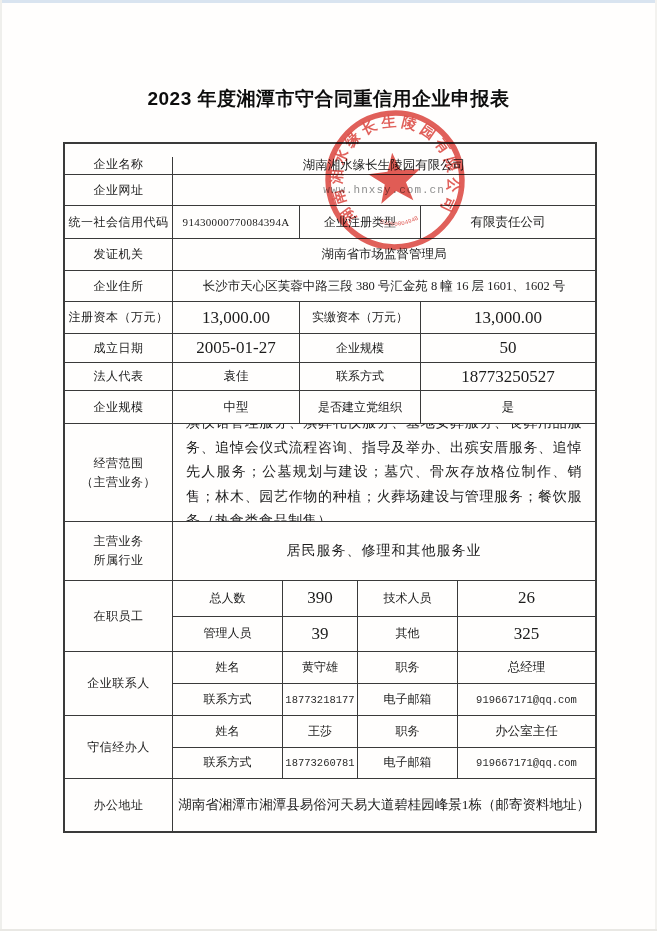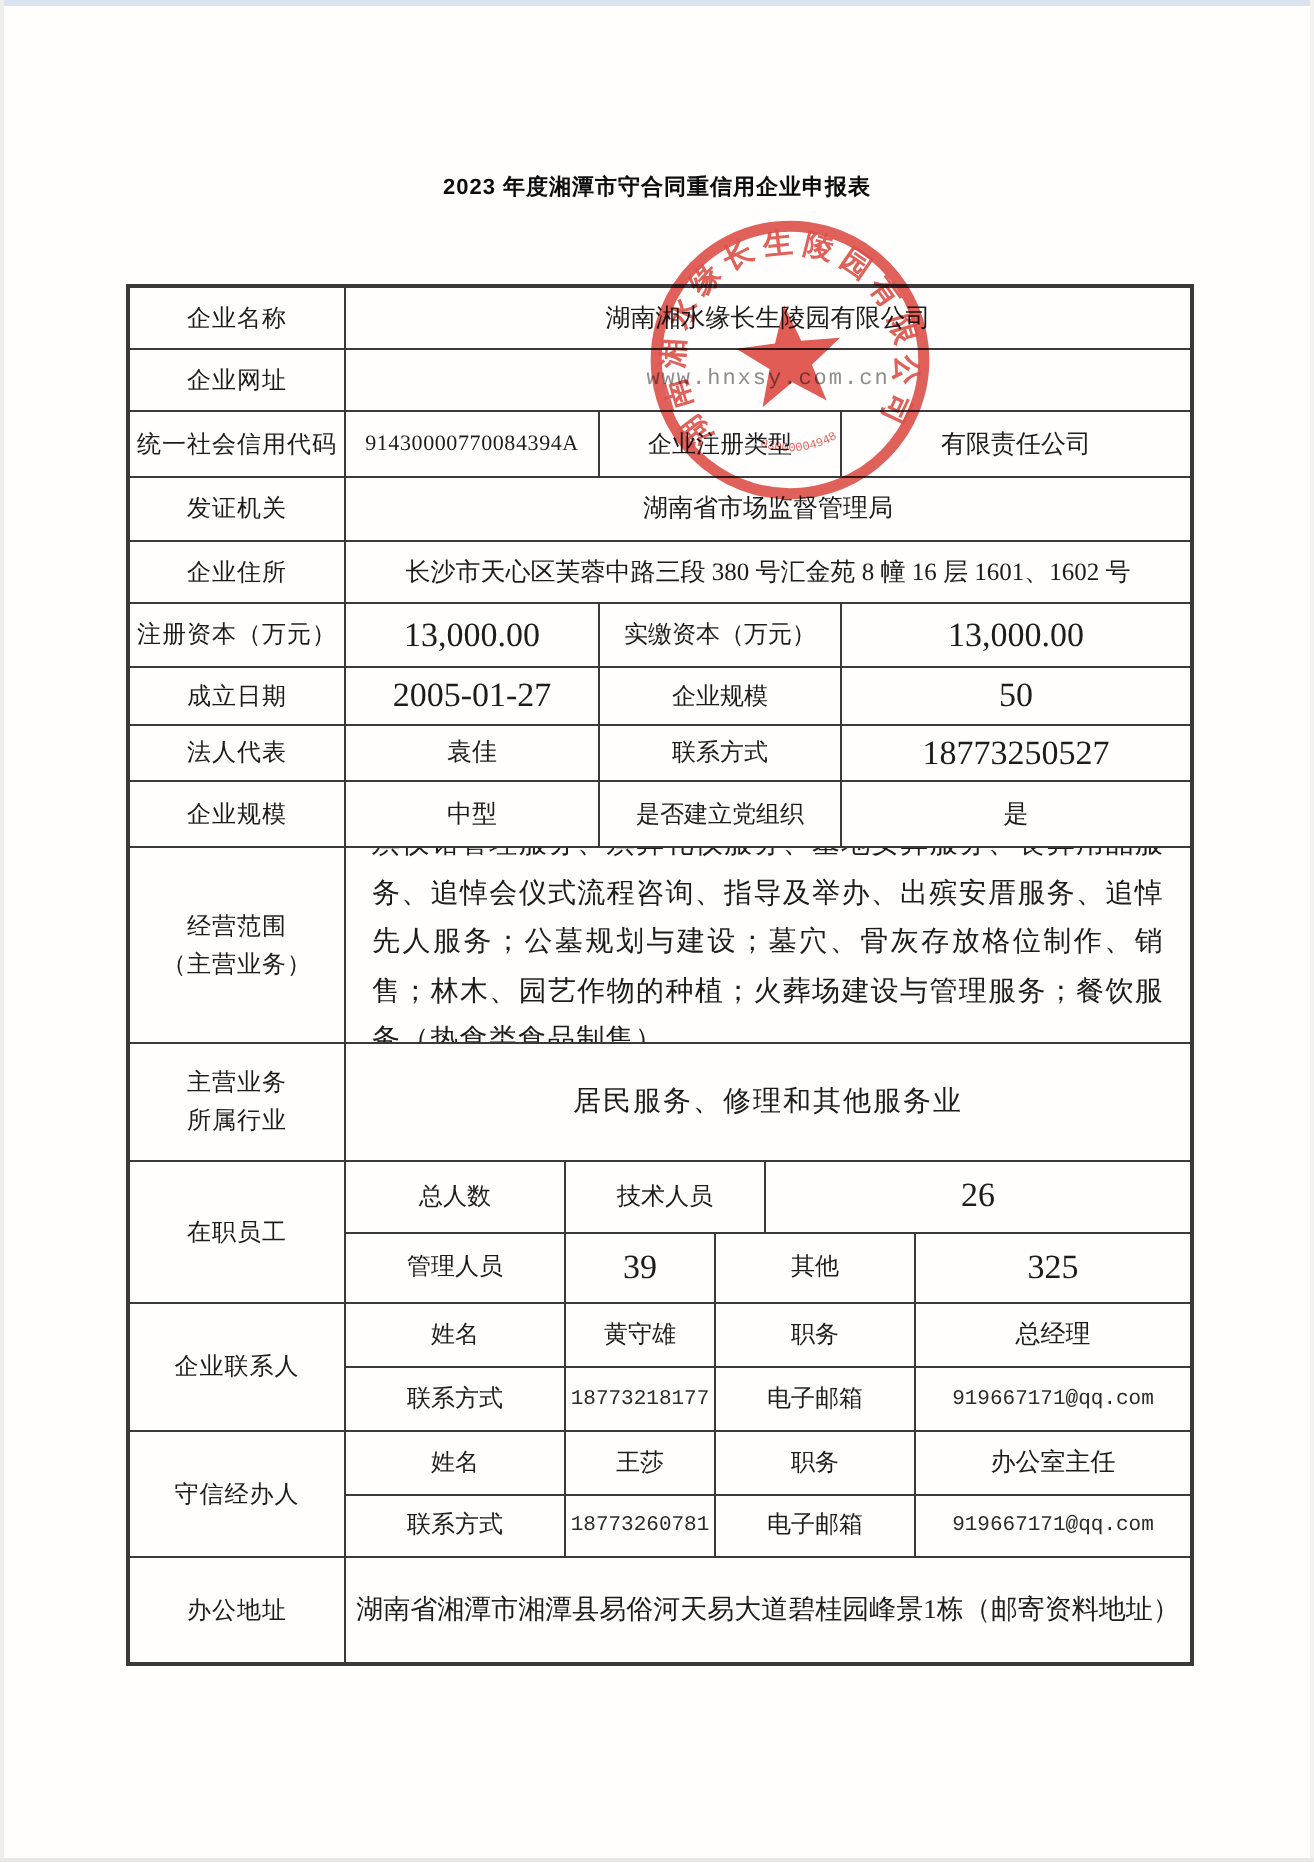--- a/index.html
+++ b/index.html
@@ -10,29 +10,29 @@
     background:#fffefd; overflow:hidden;
   }
   .scan-edge-top { position:absolute; top:0; left:0; width:657px; height:3px; background:#d9e4f0; }
   .scan-edge-left { position:absolute; top:0; left:0; width:2px; height:931px; background:#efefec; }
   .scan-edge-right { position:absolute; top:0; right:0; width:2px; height:931px; background:#f3f2ef; }
   .scan-edge-bottom { position:absolute; bottom:0; left:0; width:657px; height:2px; background:#e9e8e4; }
 
   .doc-title {
     position:absolute; top:86px; left:0; width:657px;
     text-align:center; font-family:"Liberation Sans","DejaVu Sans",sans-serif;
-    font-weight:bold; font-size:11px; color:#0d0d0d; letter-spacing:0.5px;
+    font-weight:bold; font-size:19px; color:#0d0d0d; letter-spacing:0.5px;
   }
 
   .tbl {
     position:absolute; top:142px; left:63px; width:534px;
     border:2px solid #3a3a3a;
   }
   .row { display:flex; border-top:1.3px solid #3a3a3a; }
-  .row:first-child { border-top:none; }
+  .row:first-child { border-top:none;align-items:flex-end; }
   .cell {
     border-left:1.3px solid #3a3a3a;
     display:flex; align-items:center; justify-content:center;
     font-size:12.5px; text-align:center; overflow:hidden;
   }
   .cell:first-child { border-left:none; }
   .lbl { width:107px; flex:none; font-size:12px; letter-spacing:0.5px; flex-direction:column; line-height:19px; }
   
   .cA2 { width:127px; flex:none; }
   .cA3 { width:121px; flex:none; }
@@ -152,20 +152,21 @@
         <span>所属行业</span>
       </div>
       <div class="cell span-all" style="font-size:14px; letter-spacing:1px;">居民服务、修理和其他服务业</div>
     </div>
 
     <div class="row h71">
       <div class="cell lbl">在职员工</div>
       <div class="subcol">
         <div class="subrow">
           <div class="cell cB1 small-cjk">总人数</div>
+          <div class="cell cB2 num">390</div>
           <div class="cell cB3 small-cjk">技术人员</div>
           <div class="cell cB4 num">26</div>
         </div>
         <div class="subrow">
           <div class="cell cB1 small-cjk">管理人员</div>
           <div class="cell cB2 num">39</div>
           <div class="cell cB3 small-cjk">其他</div>
           <div class="cell cB4 num">325</div>
         </div>
       </div>

